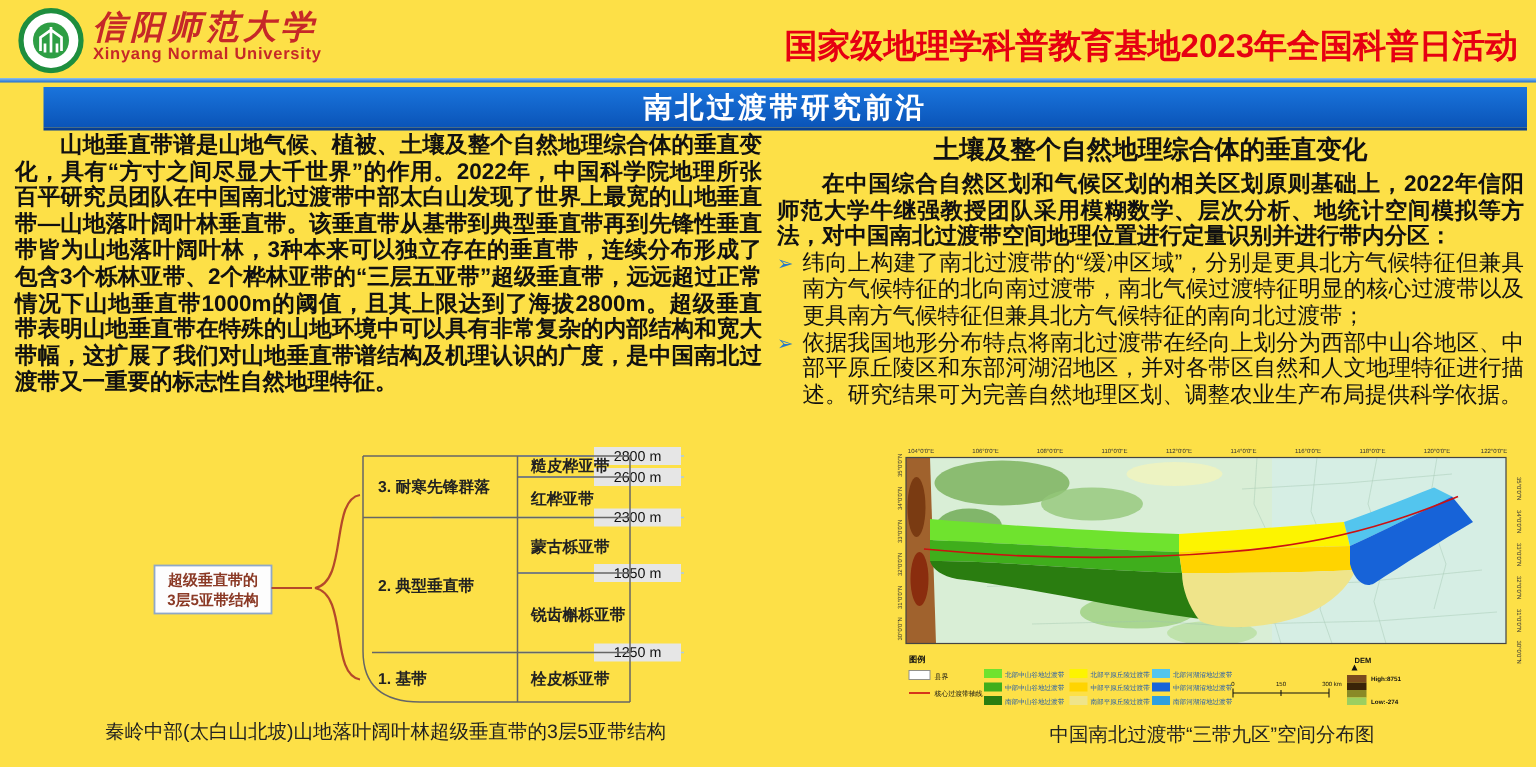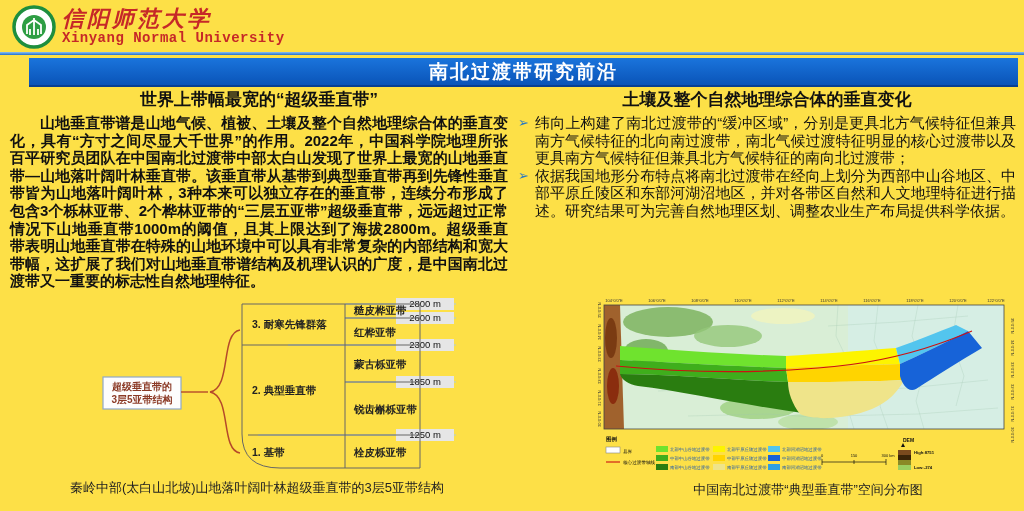--- a/index.html
+++ b/index.html
@@ -4,21 +4,21 @@
 <style>
   html,body{margin:0;padding:0;background:#ffffff;}
   #slide{position:relative;width:1024px;height:511px;background:#fde047;overflow:hidden;
          font-family:"Liberation Sans","DejaVu Sans",sans-serif;color:#111;}
   
   #hdr{position:absolute;left:0;top:0;width:1024px;height:52px;}
   #logo{position:absolute;left:12px;top:5px;}
   #uni{position:absolute;left:62px;top:6px;}
   #uni .zh{font-family:"DejaVu Serif","Liberation Serif",serif;font-weight:bold;font-style:italic;
            font-size:22px;color:#c62828;letter-spacing:3px;line-height:24px;}
-  #uni .en{font-family:Liberation Mono, monospace;font-weight:bold;font-size:14px;color:#c62828;letter-spacing:.5px;text-align:center;}
+  #uni .en{font-family:Liberation Sans, sans-serif;font-weight:bold;font-size:11px;color:#c62828;letter-spacing:.5px;text-align:center;}
   #eventTitle{position:absolute;right:12px;top:16px;font-size:22px;font-weight:bold;color:#e60012;}
   #hline{position:absolute;left:0;top:52px;width:1024px;height:3px;
          background:linear-gradient(180deg,#8cc0f0,#1f6fd0);}
   #titleBar{position:absolute;left:29px;top:58px;right:6px;height:27px;
             background:linear-gradient(180deg,#1a74dc,#0a54b8);
             border-bottom:2px solid #083f92;display:flex;align-items:center;justify-content:center;}
   #titleBar .t{color:#fff;font-size:19px;font-weight:bold;letter-spacing:2px;}
   
   .col{position:absolute;top:88px;width:498px;}
   #colL{left:10px;} #colR{left:518px;}
@@ -41,34 +41,35 @@
   <div id="hdr">
     <svg id="logo" width="44" height="44" viewBox="0 0 44 44">
       <circle cx="22" cy="22" r="20" fill="#ffffff" stroke="#1e8e3e" stroke-width="3.5"></circle>
       <circle cx="22" cy="22" r="12" fill="#2e9e44"></circle>
       <path d="M22 13 L22 30 M15 29 L15 20 L22 15 L29 20 L29 29 M18 24 L18 30 M26 24 L26 30" stroke="#ffffff" stroke-width="1.8" fill="none"></path>
     </svg>
     <div id="uni">
       <div class="zh">信阳师范大学</div>
       <div class="en">Xinyang Normal University</div>
     </div>
+    <div id="eventTitle">国家级地理学科普教育基地2023年全国科普日活动</div>
   </div>
   <div id="hline"></div>
 
   <div id="titleBar">
     <span class="t">南北过渡带研究前沿</span>
   </div>
 
   <div id="colL" class="col">
-    <div class="colhead">世界上带幅最宽的“超级垂直带”</div>
     <div class="para">山地垂直带谱是山地气候、植被、土壤及整个自然地理综合体的垂直变化，具有“方寸之间尽显大千世界”的作用。2022年，中国科学院地理所张百平研究员团队在中国南北过渡带中部太白山发现了世界上最宽的山地垂直带—山地落叶阔叶林垂直带。该垂直带从基带到典型垂直带再到先锋性垂直带皆为山地落叶阔叶林，3种本来可以独立存在的垂直带，连续分布形成了包含3个栎林亚带、2个桦林亚带的“三层五亚带”超级垂直带，远远超过正常情况下山地垂直带1000m的阈值，且其上限达到了海拔2800m。超级垂直带表明山地垂直带在特殊的山地环境中可以具有非常复杂的内部结构和宽大带幅，这扩展了我们对山地垂直带谱结构及机理认识的广度，是中国南北过渡带又一重要的标志性自然地理特征。</div>
   </div>
 
   <div id="colR" class="col">
     <div class="colhead">土壤及整个自然地理综合体的垂直变化</div>
+    <div class="para">在中国综合自然区划和气候区划的相关区划原则基础上，2022年信阳师范大学牛继强教授团队采用模糊数学、层次分析、地统计空间模拟等方法，对中国南北过渡带空间地理位置进行定量识别并进行带内分区：</div>
     <div class="bullet">
       <span class="mk">➢</span>
       <span>纬向上构建了南北过渡带的“缓冲区域”，分别是更具北方气候特征但兼具南方气候特征的北向南过渡带，南北气候过渡特征明显的核心过渡带以及更具南方气候特征但兼具北方气候特征的南向北过渡带；</span>
     </div>
     <div class="bullet">
       <span class="mk">➢</span>
       <span>依据我国地形分布特点将南北过渡带在经向上划分为西部中山谷地区、中部平原丘陵区和东部河湖沼地区，并对各带区自然和人文地理特征进行描述。研究结果可为完善自然地理区划、调整农业生产布局提供科学依据。</span>
     </div>
   </div>
 
@@ -244,15 +245,15 @@
         <path d="M303 151 L305 147 L307 151 Z" fill="#111"></path>
         <rect x="300" y="154" width="13" height="5" fill="#7a4a1e"></rect>
         <rect x="300" y="159" width="13" height="5" fill="#3a2408"></rect>
         <rect x="300" y="164" width="13" height="5" fill="#8a8a26"></rect>
         <rect x="300" y="169" width="13" height="5" fill="#9ccf60"></rect>
         <text x="316" y="158" font-size="4.2" font-weight="bold" fill="#111">High:8751</text>
         <text x="316" y="173" font-size="4.2" font-weight="bold" fill="#111">Low:-274</text>
       </g>
     </g>
   </svg>
-  <div id="capR">中国南北过渡带“典型垂直带”空间分布图</div>
+  <div id="capR">中国南北过渡带“三带九区”空间分布图</div>
 
 </div>
 
 </body></html>

